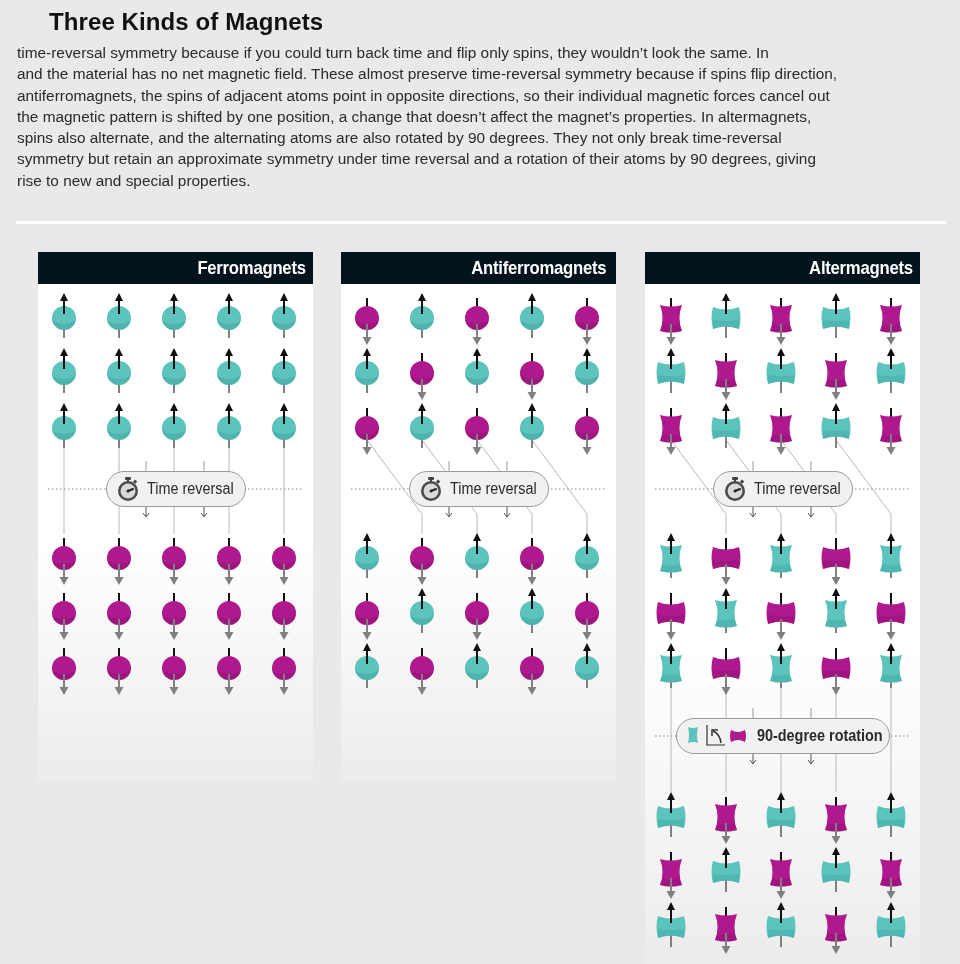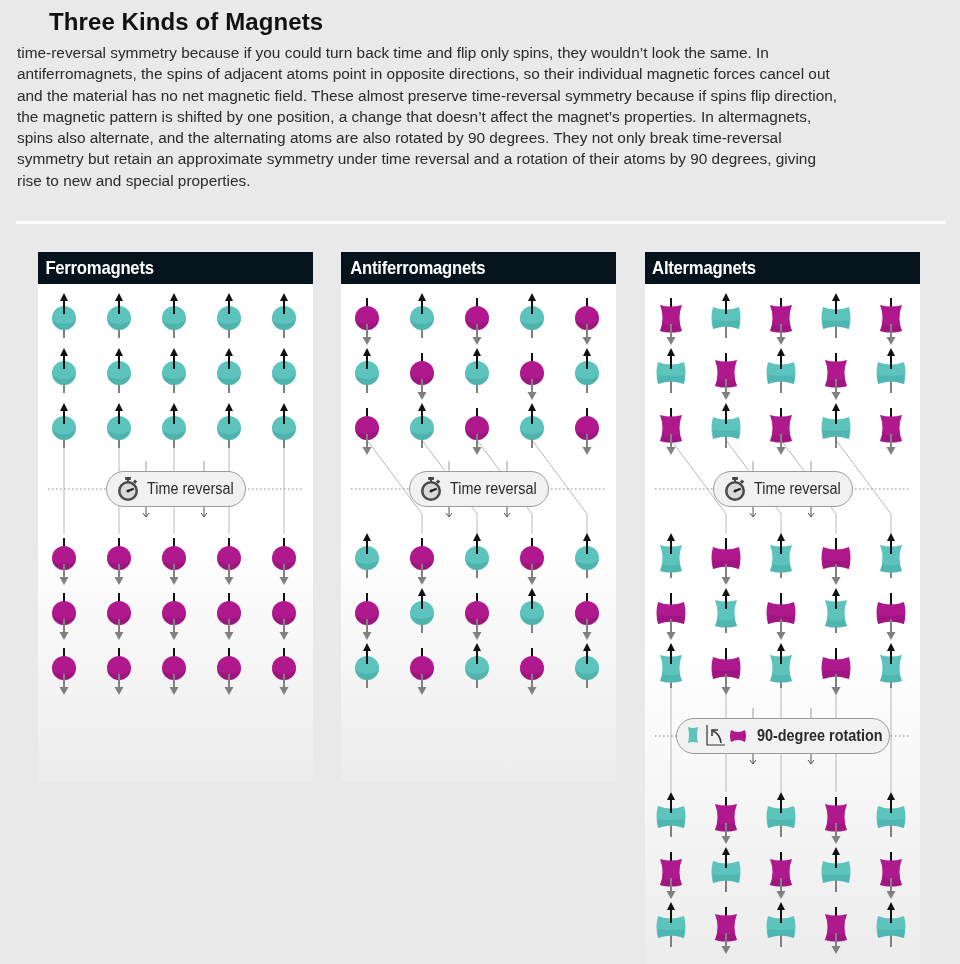--- a/index.html
+++ b/index.html
@@ -4,37 +4,37 @@
 <style>
   * { box-sizing: border-box; margin: 0; padding: 0; }
   html, body { width: 960px; height: 964px; background: #e9e9e9; overflow: hidden; }
   body { font-family: "Liberation Sans", sans-serif; color: #1a1a1a; position: relative; }
   .title { position: absolute; left: 17px; top: 8px; font-size: 24px; font-weight: bold; color: #111; letter-spacing: 0.1px; margin-left: 32px; }
   .body-text { position: absolute; left: 17px; top: 42px; width: 930px; font-size: 15.4px; line-height: 21.3px; color: #2a2a2a; }
   .divider { position: absolute; left: 16px; top: 221px; width: 930px; height: 3px; background: #ffffff; }
 
   .panel { position: absolute; top: 252px; width: 275px; }
   .panel-bg { position: absolute; left: 0; top: 0; width: 100%; background: linear-gradient(to bottom, #ffffff 0%, #ffffff 55%, #ececec 100%); }
-  .panel-header { position: absolute; left: 0; top: 0; width: 100%; height: 32px; background: #04131c; color: #fff; font-weight: bold; font-size: 19px; text-align: left; line-height: 32px; letter-spacing: -0.3px; transform-origin: center; }
+  .panel-header { position: absolute; left: 0; top: 0; width: 100%; height: 32px; background: #04131c; color: #fff; font-weight: bold; font-size: 19px; text-align: right; line-height: 32px; letter-spacing: -0.3px; transform-origin: center; }
   .panel-header span { display: inline-block; transform: scaleX(0.88); }
 
   svg.diagram { position: absolute; left: 0; top: 0; overflow: visible; }
 
   .pill { position: absolute; height: 36px; border: 1.5px solid #9a9a9a; border-radius: 18px; background: #f1f1f1; display: flex; align-items: center; padding: 0 12px 0 8px; font-size: 16px; color: #2a2a2a; white-space: nowrap; }
   .pill .label { display: inline-block; transform: scaleX(0.9); transform-origin: left center; }
   .stopwatch { width: 26px; height: 26px; margin-right: 6px; flex: none; }
 </style>
 </head>
 <body>
 
 <div class="title">Three Kinds of Magnets</div>
 <div class="body-text">
   <div>time-reversal symmetry because if you could turn back time and flip only spins, they wouldn’t look the same. In</div>
+  <div>and the material has no net magnetic field. These almost preserve time-reversal symmetry because if spins flip direction,</div>
   <div>antiferromagnets, the spins of adjacent atoms point in opposite directions, so their individual magnetic forces cancel out</div>
-  <div>and the material has no net magnetic field. These almost preserve time-reversal symmetry because if spins flip direction,</div>
   <div>the magnetic pattern is shifted by one position, a change that doesn’t affect the magnet’s properties. In altermagnets,</div>
   <div>spins also alternate, and the alternating atoms are also rotated by 90 degrees. They not only break time-reversal</div>
   <div>symmetry but retain an approximate symmetry under time reversal and a rotation of their atoms by 90 degrees, giving</div>
   <div>rise to new and special properties.</div>
 </div>
 <div class="divider"></div>
 
 <div class="panel" id="panel-0" style="left:38px;">
   <div class="panel-bg" style="height:530px;"></div>
   <div class="panel-header"><span>Ferromagnets</span></div>

